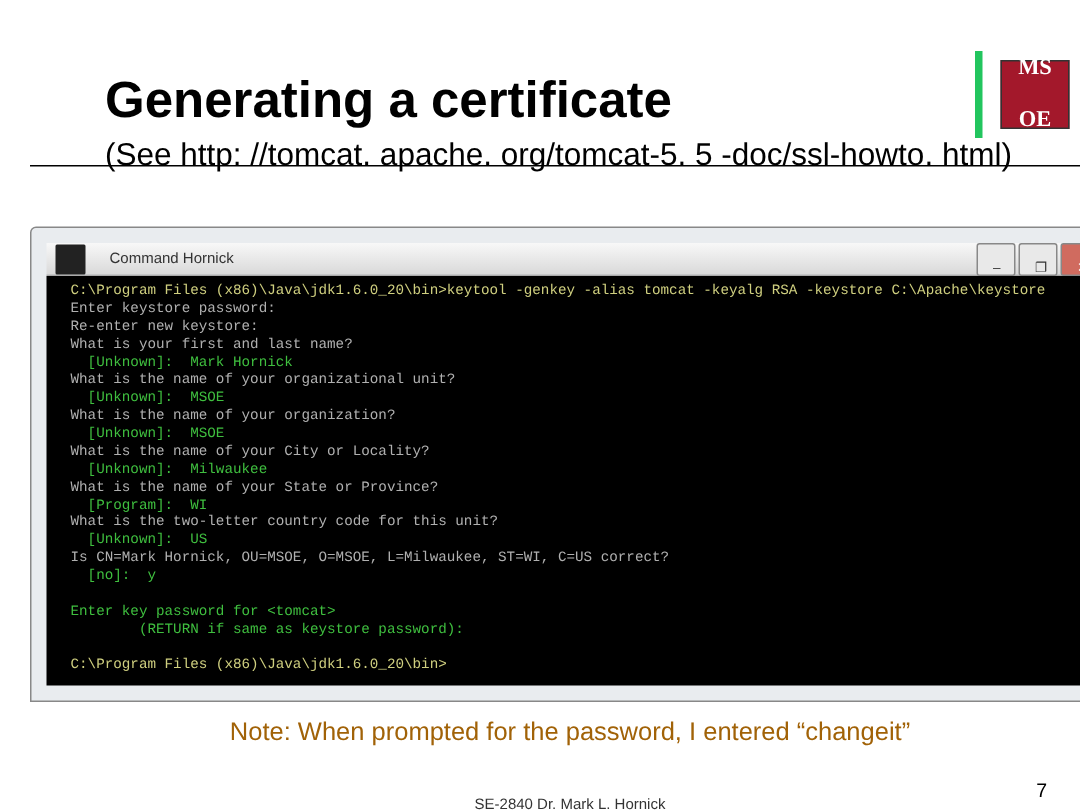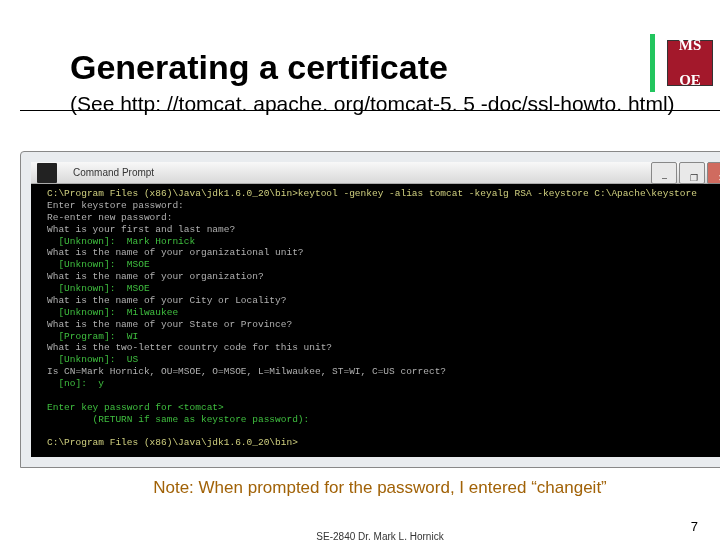--- a/index.html
+++ b/index.html
@@ -157,29 +157,29 @@
       <span>MS</span>
       <span>OE</span>
     </div>
   </div>
 
   <div class="header-divider"></div>
 
   <div class="terminal-window">
     <div class="terminal-titlebar">
       <div class="titlebar-icon"></div>
-      <span>Command Prompt</span>
+      <span>Command Hornick</span>
       <div class="titlebar-spacer"></div>
       <div class="win-btn">–</div>
       <div class="win-btn">❐</div>
       <div class="win-btn close">✕</div>
     </div>
     <div class="terminal-body"><span class="t-yellow">C:\Program Files (x86)\Java\jdk1.6.0_20\bin&gt;keytool -genkey -alias tomcat -keyalg RSA -keystore C:\Apache\keystore</span>
 <span class="t-gray">Enter keystore password:</span>
-<span class="t-gray">Re-enter new password:</span>
+<span class="t-gray">Re-enter new keystore:</span>
 <span class="t-gray">What is your first and last name?</span>
 <span class="t-green">  [Unknown]:  Mark Hornick</span>
 <span class="t-gray">What is the name of your organizational unit?</span>
 <span class="t-green">  [Unknown]:  MSOE</span>
 <span class="t-gray">What is the name of your organization?</span>
 <span class="t-green">  [Unknown]:  MSOE</span>
 <span class="t-gray">What is the name of your City or Locality?</span>
 <span class="t-green">  [Unknown]:  Milwaukee</span>
 <span class="t-gray">What is the name of your State or Province?</span>
 <span class="t-green">  [Program]:  WI</span>

